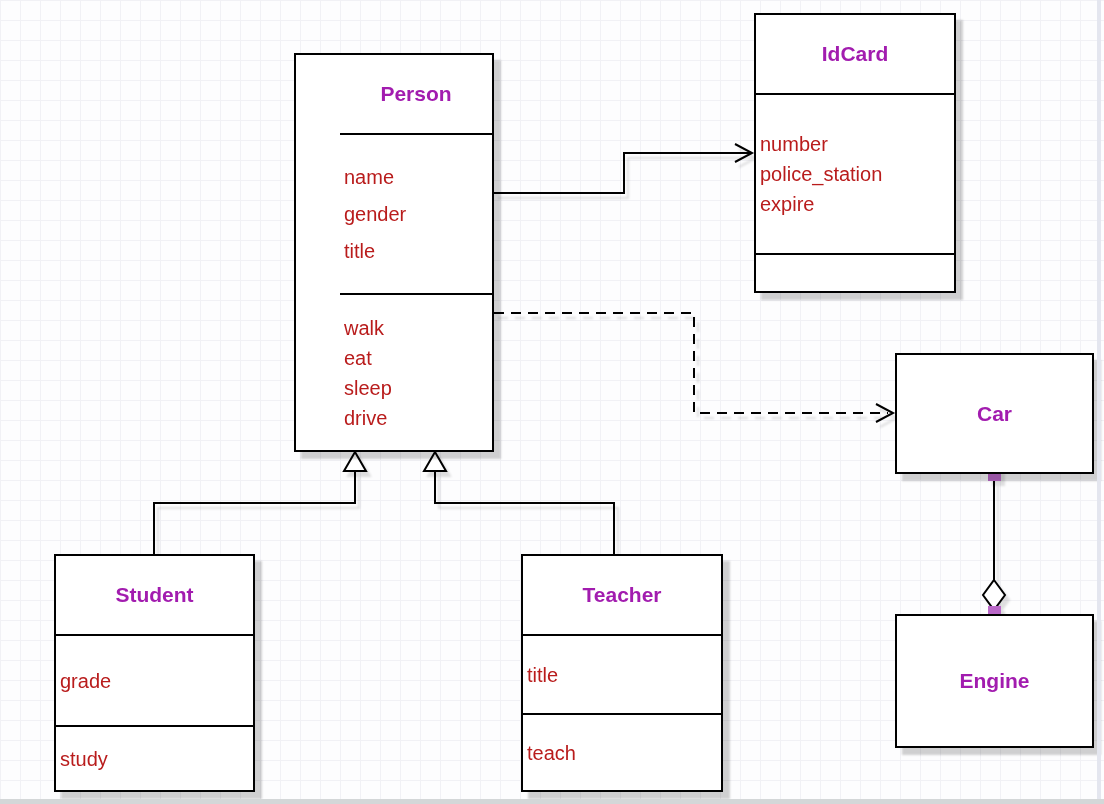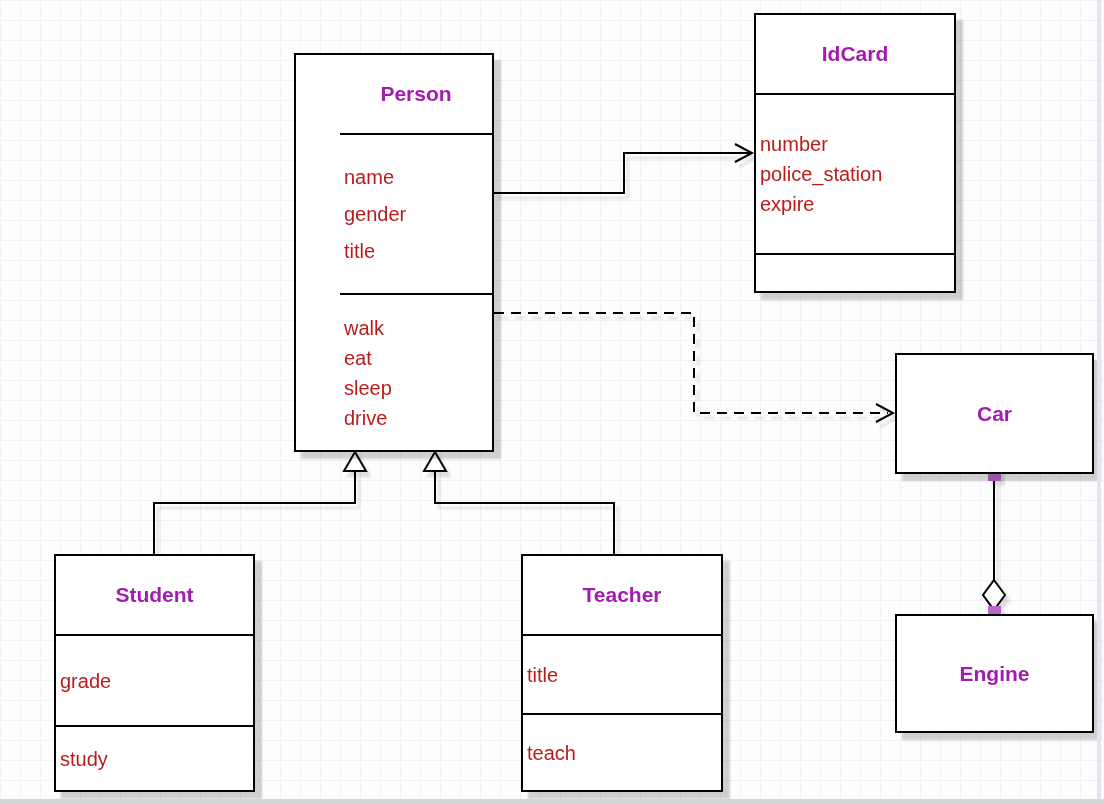--- a/index.html
+++ b/index.html
@@ -58,21 +58,21 @@
   #box-person .box-header{height:78px;}
   #box-person .sec-attrs{height:160px;gap:7px;}
 
   #box-idcard {left:754px;top:13px;width:202px;height:280px;}
   #box-idcard .box-header{height:78px;}
   #box-idcard .sec-attrs{height:160px;}
 
   #box-car    {left:895px;top:353px;width:199px;height:121px;}
   #box-car .box-header{flex:1 1 auto;}
 
-  #box-engine {left:895px;top:614px;width:199px;height:119px;}
+  #box-engine {left:895px;top:614px;width:199px;height:134px;}
   #box-engine .box-header{flex:1 1 auto;}
 
   #box-student{left:54px;top:554px;width:201px;height:238px;}
   #box-student .box-header{height:78px;border-radius:24px;}
   #box-student .sec-attrs{height:91px;}
 
   #box-teacher{left:513px;top:554px;width:202px;height:238px;margin-left:8px;}
   #box-teacher .box-header{height:78px;}
   #box-teacher .sec-attrs{height:79px;}
 </style>

